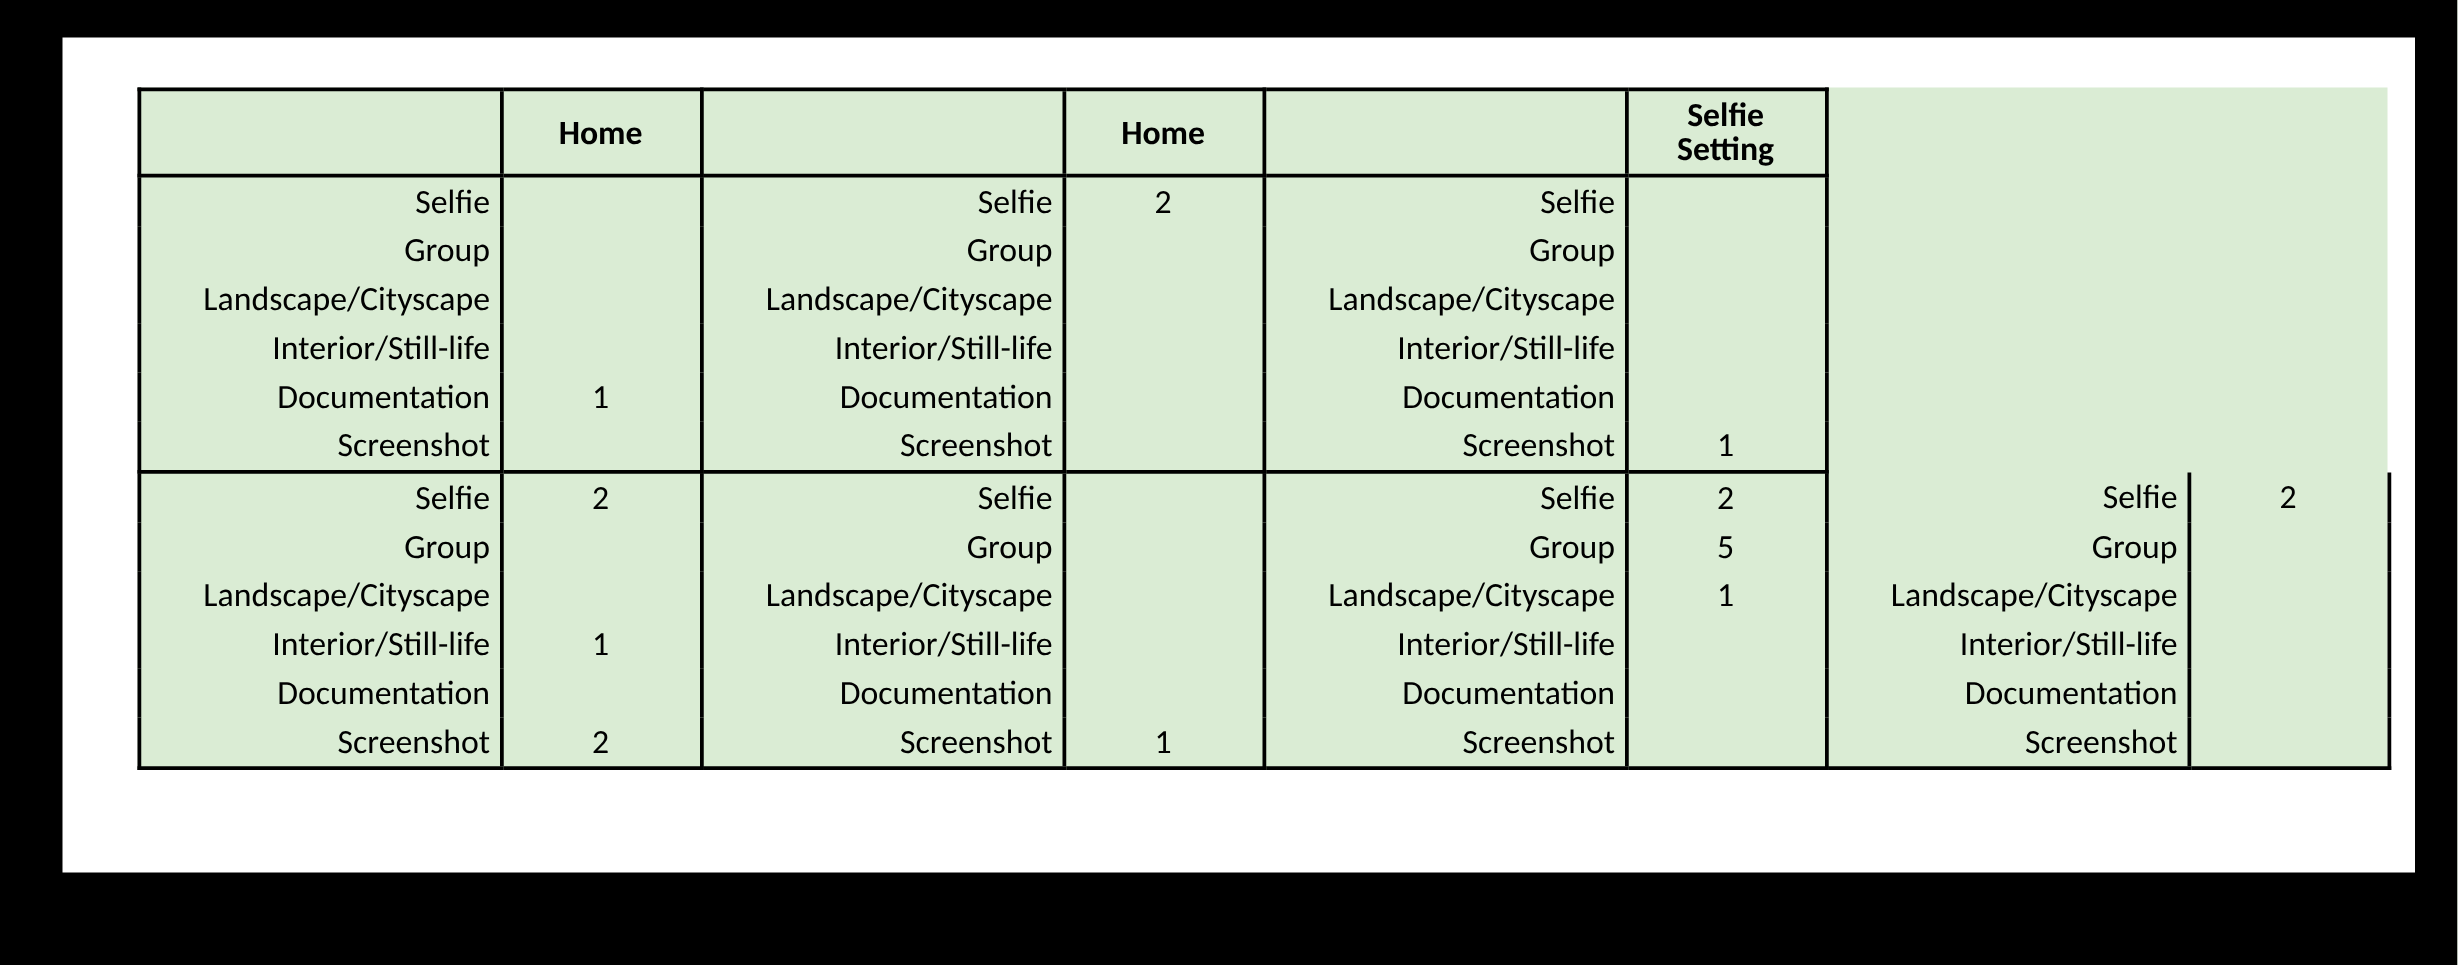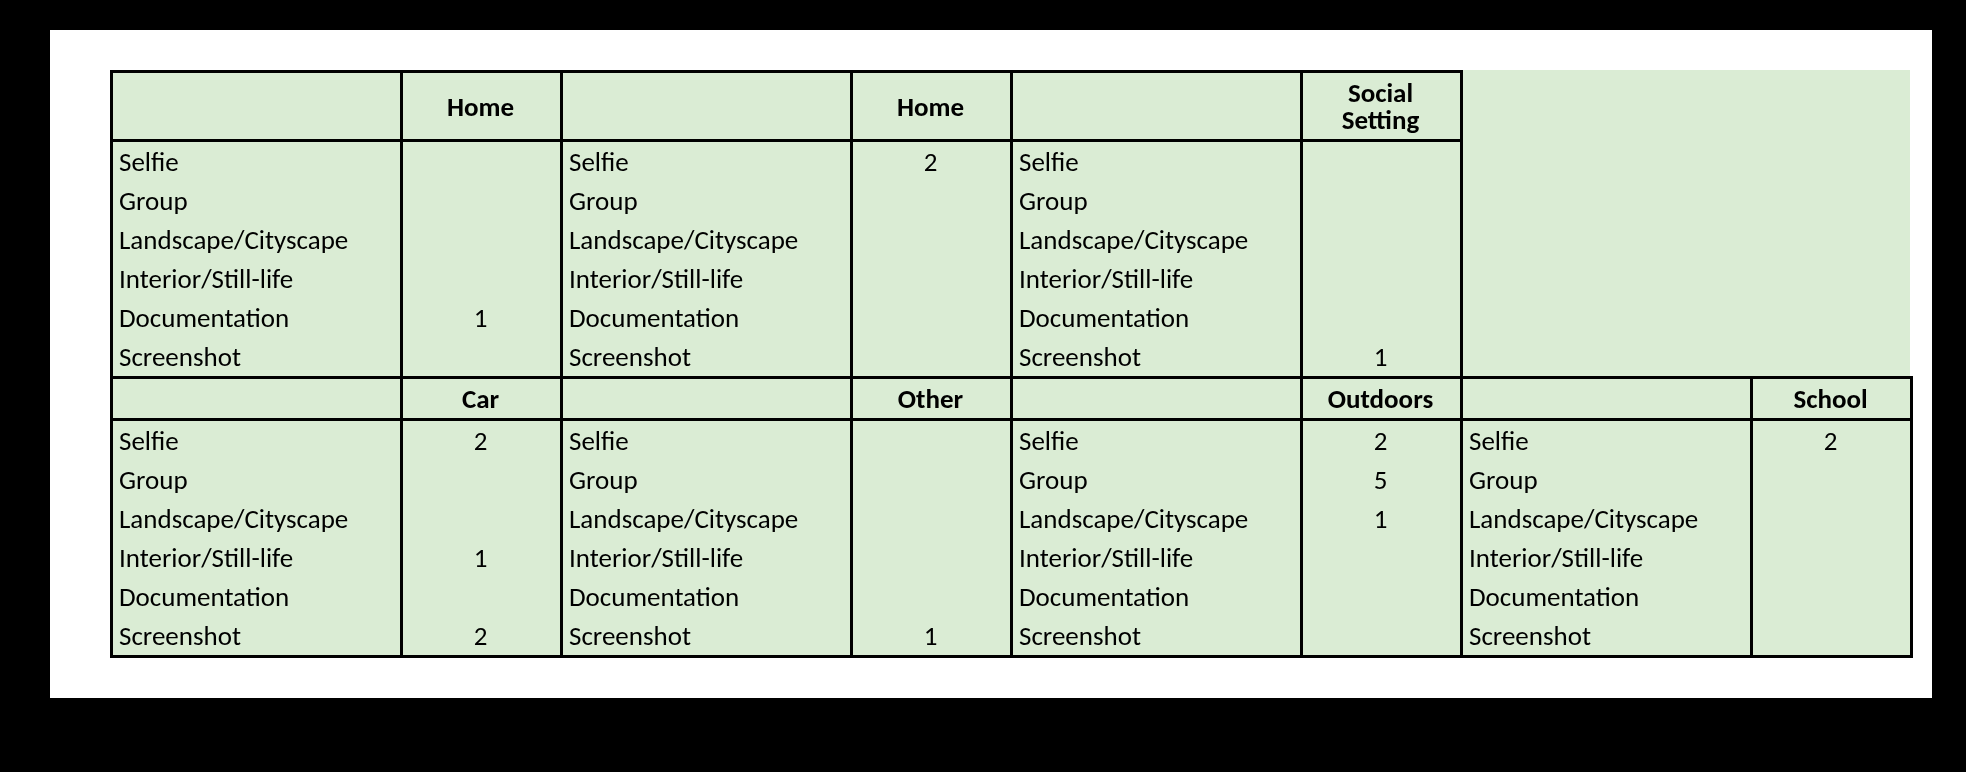--- a/index.html
+++ b/index.html
@@ -41,21 +41,21 @@
     box-sizing: border-box;
   }
   .hdr {
     font-weight: 700;
     text-align: center;
   }
   .num {
     text-align: center;
   }
   .lbl {
-    text-align: left;
+    text-align: right;
   }
   
   col.cat { width: 290px; }
   col.val { width: 160px; }
 
   
   .bt { border-top: 3px solid #000; }
   .bb { border-bottom: 3px solid #000; }
   .bl { border-left: 3px solid #000; }
   .br { border-right: 3px solid #000; }
@@ -78,21 +78,21 @@
             <col class="val">
         </colgroup>
 
         <tbody>
             <tr>
           <td class="bt bl bb"></td>
           <td class="hdr bt bl bb br">Home</td>
           <td class="bt bb"></td>
           <td class="hdr bt bl bb br">Home</td>
           <td class="bt bb"></td>
-          <td class="hdr bt bl bb br">Social Setting</td>
+          <td class="hdr bt bl bb br">Selfie Setting</td>
           <td></td>
           <td></td>
         </tr>
 
         <tr>
           <td class="lbl bl">Selfie</td>
           <td class="num bl br"></td>
           <td class="lbl">Selfie</td>
           <td class="num bl br">2</td>
           <td class="lbl">Selfie</td>
@@ -149,30 +149,20 @@
           <td class="lbl bl bb">Screenshot</td>
           <td class="num bl br bb"></td>
           <td class="lbl bb">Screenshot</td>
           <td class="num bl br bb"></td>
           <td class="lbl bb">Screenshot</td>
           <td class="num bl br bb">1</td>
           <td></td>
           <td></td>
         </tr>
 
-        <tr>
-          <td class="bt bl bb"></td>
-          <td class="hdr bt bl bb br">Car</td>
-          <td class="bt bb"></td>
-          <td class="hdr bt bl bb br">Other</td>
-          <td class="bt bb"></td>
-          <td class="hdr bt bl bb br">Outdoors</td>
-          <td class="bt bb"></td>
-          <td class="hdr bt bl bb br">School</td>
-        </tr>
 
         <tr>
           <td class="lbl bl">Selfie</td>
           <td class="num bl br">2</td>
           <td class="lbl">Selfie</td>
           <td class="num bl br"></td>
           <td class="lbl">Selfie</td>
           <td class="num bl br">2</td>
           <td class="lbl">Selfie</td>
           <td class="num bl br">2</td>

